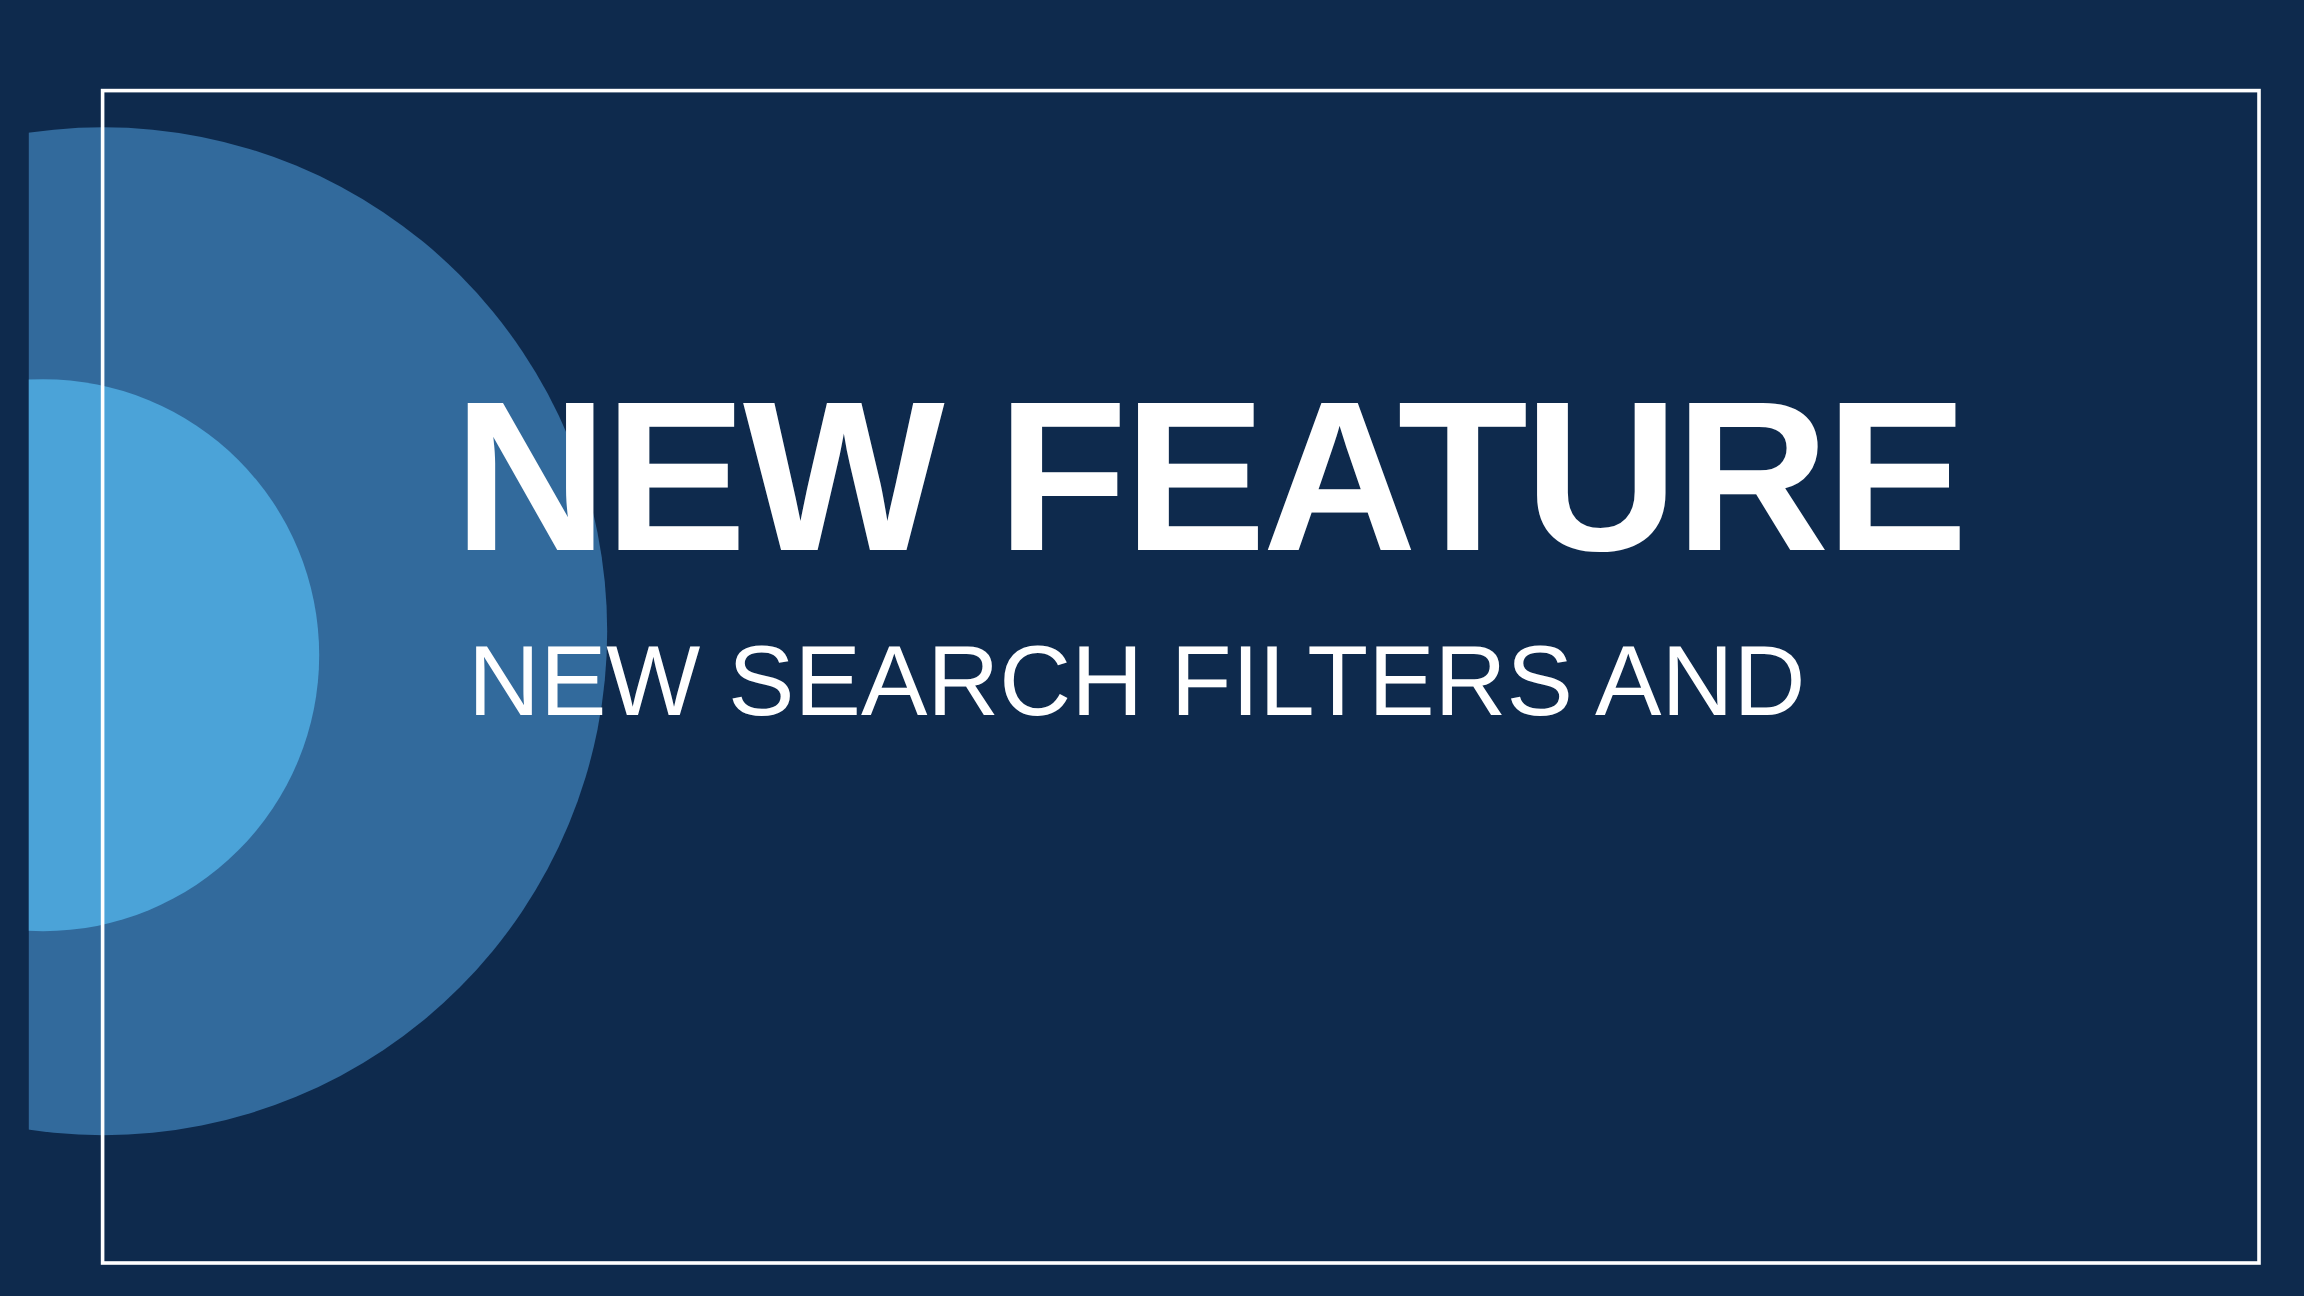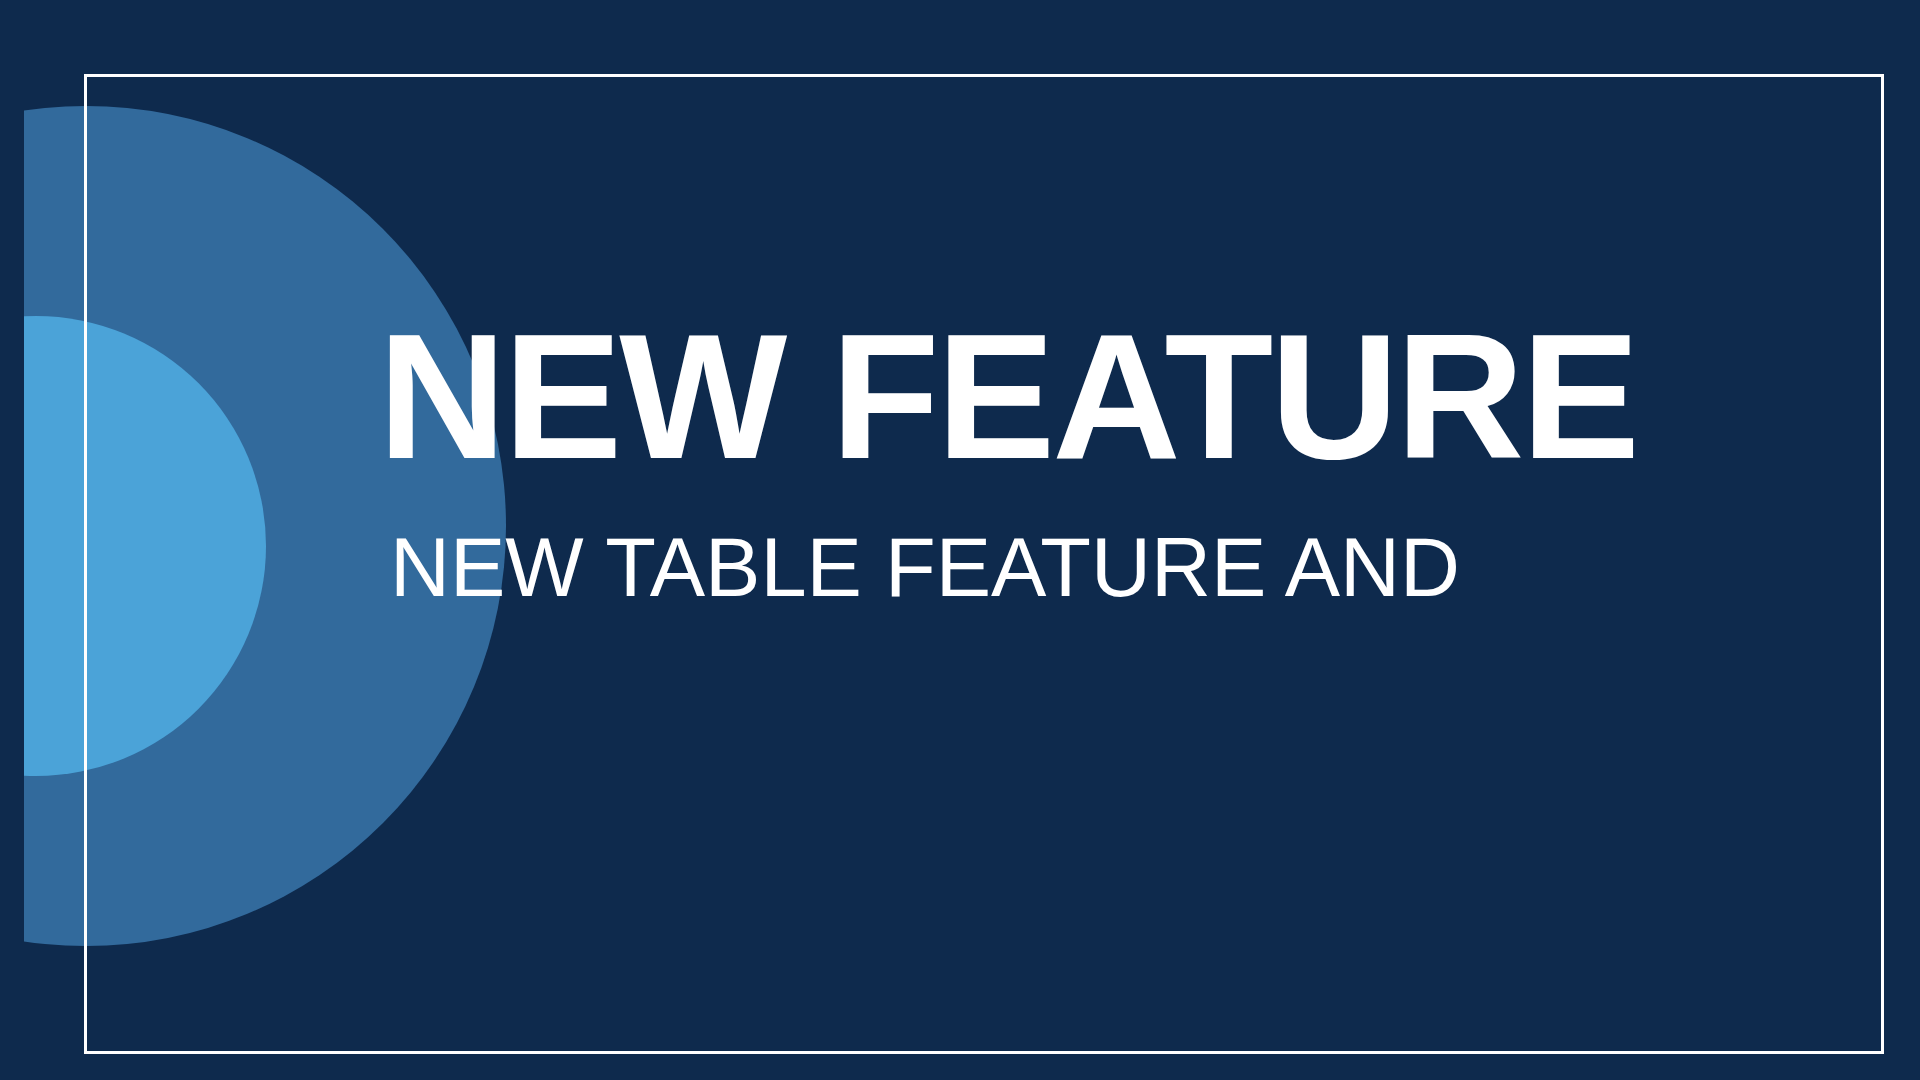--- a/index.html
+++ b/index.html
@@ -77,15 +77,15 @@
 <body>
 
 <div class="circle-large"></div>
 <div class="circle-small"></div>
 
 <div class="border-frame"></div>
 
 <div class="content">
   <div class="heading">NEW FEATURE</div>
   <div class="subheading">
-    <div>NEW TABLE FEATURE AND</div>
+    <div>NEW SEARCH FILTERS AND</div>
   </div>
 </div>
 
 </body></html>

